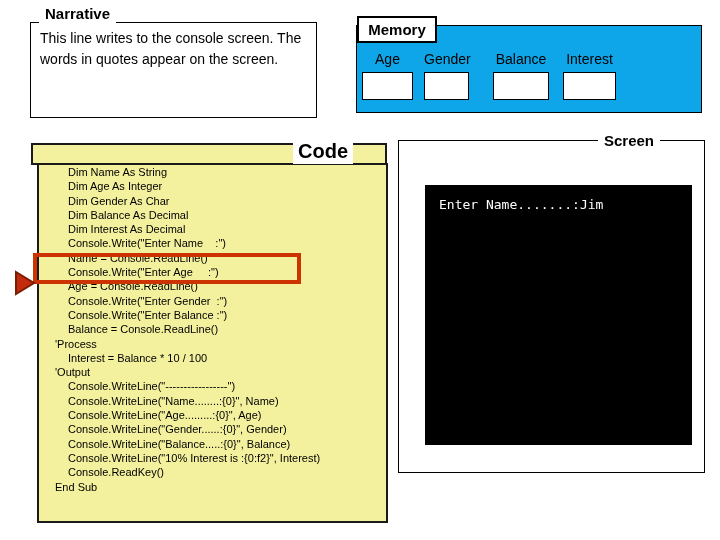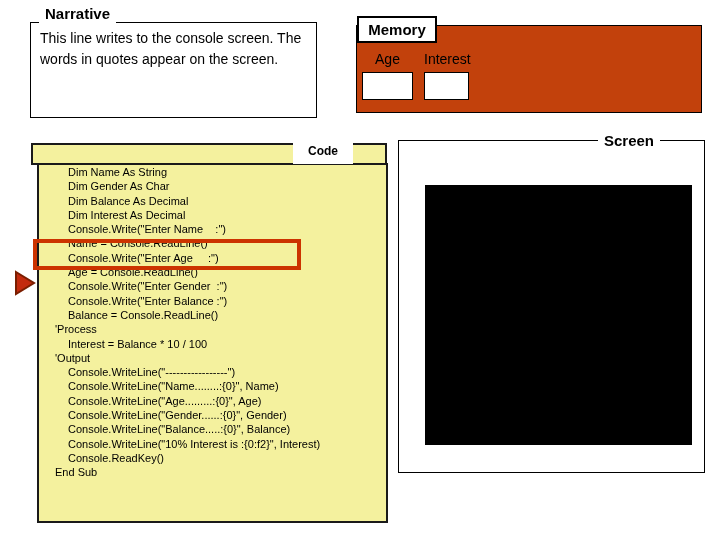--- a/index.html
+++ b/index.html
@@ -11,42 +11,42 @@
   .gtitle{position:absolute;background:#fff;font-weight:bold;font-size:15px;line-height:21px;
           padding:0 6px;white-space:nowrap;}
 
   
   .narrative{left:30px;top:22px;width:287px;height:96px;}
   .narrative .gtitle{left:8px;top:-20px;}
   .narrative-text{padding:5px 9px;font-size:14px;line-height:21px;}
 
   
   .memory-panel{position:absolute;left:356px;top:25px;width:346px;height:88px;
-                background:#c2410c;border:1.5px solid #000;box-sizing:border-box;}
+                background:#0ea5e9;border:1.5px solid #000;box-sizing:border-box;}
   .memory-title-box{position:absolute;left:0px;top:-10px;width:80px;height:27px;background:#fff;
                     border:2px solid #000;box-sizing:border-box;font-weight:bold;font-size:15px;
                     display:flex;align-items:center;justify-content:center;}
   .memory-fields{position:absolute;left:0;top:0;width:100%;height:100%;}
   .mem-field{position:absolute;top:22px;text-align:center;}
   .mem-field:nth-child(1){left:5px;width:51px;}
   .mem-field:nth-child(2){left:67px;width:45px;}
   .mem-field:nth-child(3){left:136px;width:56px;}
   .mem-field:nth-child(4){left:206px;width:53px;}
   .mem-field:nth-child(5){left:277px;width:51px;margin-left:23px;}
   .mem-label{font-size:14px;height:24px;line-height:22px;}
   .mem-box{height:28px;background:#fff;border:1.5px solid #000;box-sizing:border-box;
            font-size:14px;line-height:25px;}
 
   
   .code-main{position:absolute;left:37px;top:163px;width:351px;height:360px;background:#f4f19e;
              border:2px solid #1a1a1a;box-sizing:border-box;z-index:1;}
   .code-strip{position:absolute;left:31px;top:143px;width:356px;height:22px;background:#f4f19e;
               border:2px solid #1a1a1a;box-sizing:border-box;z-index:2;}
   .code-title-box{position:absolute;left:293px;top:138px;width:60px;height:26px;background:#fff;
-                  z-index:3;font-weight:bold;font-size:12px;display:flex;align-items:center;
+                  z-index:3;font-weight:bold;font-size:20px;display:flex;align-items:center;
                   justify-content:center;}
   .code-lines{position:absolute;left:0;top:0;right:0;border-radius:14px;}
   .code-line{position:relative;height:14.3px;line-height:14.3px;font-size:11px;white-space:pre;}
   .code-line.indent-1{padding-left:16px;}
   .code-line.indent-2{padding-left:29px;}
   .code-line.highlighted{z-index:5;}
   .code-line.highlighted::after{content:"";position:absolute;left:-6px;top:-12px;width:260px;
                  height:23px;border:4px solid #cc3300;pointer-events:none;}
   .pointer-arrow{position:absolute;left:14px;top:270px;z-index:6;}
 
@@ -71,29 +71,38 @@
   <div class="memory-panel">
     <div class="memory-title-box">
       <span>Memory</span>
     </div>
     <div class="memory-fields">
         <div class="mem-field">
           <div class="mem-label">Age</div>
           <div class="mem-box"></div>
         </div>
         <div class="mem-field">
+          <div class="mem-label">Gender</div>
+          <div class="mem-box"></div>
+        </div>
+        <div class="mem-field">
+          <div class="mem-label">Balance</div>
+          <div class="mem-box"></div>
+        </div>
+        <div class="mem-field">
           <div class="mem-label">Interest</div>
           <div class="mem-box"></div>
         </div>
       </div>
   </div>
 
   <div class="code-main">
     <div class="code-lines">
         <div class="code-line indent-2">Dim Name As String</div>
+        <div class="code-line indent-2">Dim Age As Integer</div>
         <div class="code-line indent-2">Dim Gender As Char</div>
         <div class="code-line indent-2">Dim Balance As Decimal</div>
         <div class="code-line indent-2">Dim Interest As Decimal</div>
         <div class="code-line indent-2">Console.Write("Enter Name    :")</div>
         <div class="code-line indent-2">Name = Console.ReadLine()</div>
         <div class="code-line indent-2 highlighted">Console.Write("Enter Age     :")</div>
         <div class="code-line indent-2">Age = Console.ReadLine()</div>
         <div class="code-line indent-2">Console.Write("Enter Gender  :")</div>
         <div class="code-line indent-2">Console.Write("Enter Balance :")</div>
         <div class="code-line indent-2">Balance = Console.ReadLine()</div>
@@ -116,17 +125,18 @@
   </div>
 
   <svg class="pointer-arrow" width="22" height="26" viewBox="0 0 22 26">
     <polygon points="2,2 20,13 2,24" fill="#c32b0e" stroke="#7a1e00" stroke-width="2"></polygon>
   </svg>
 
   <div class="gbox screen-box">
     <span class="gtitle">Screen</span>
     <div class="console">
       <div>
+          <div class="console-line">Enter Name.......:Jim</div>
         </div>
     </div>
   </div>
 
 </div>
 
 </body></html>

